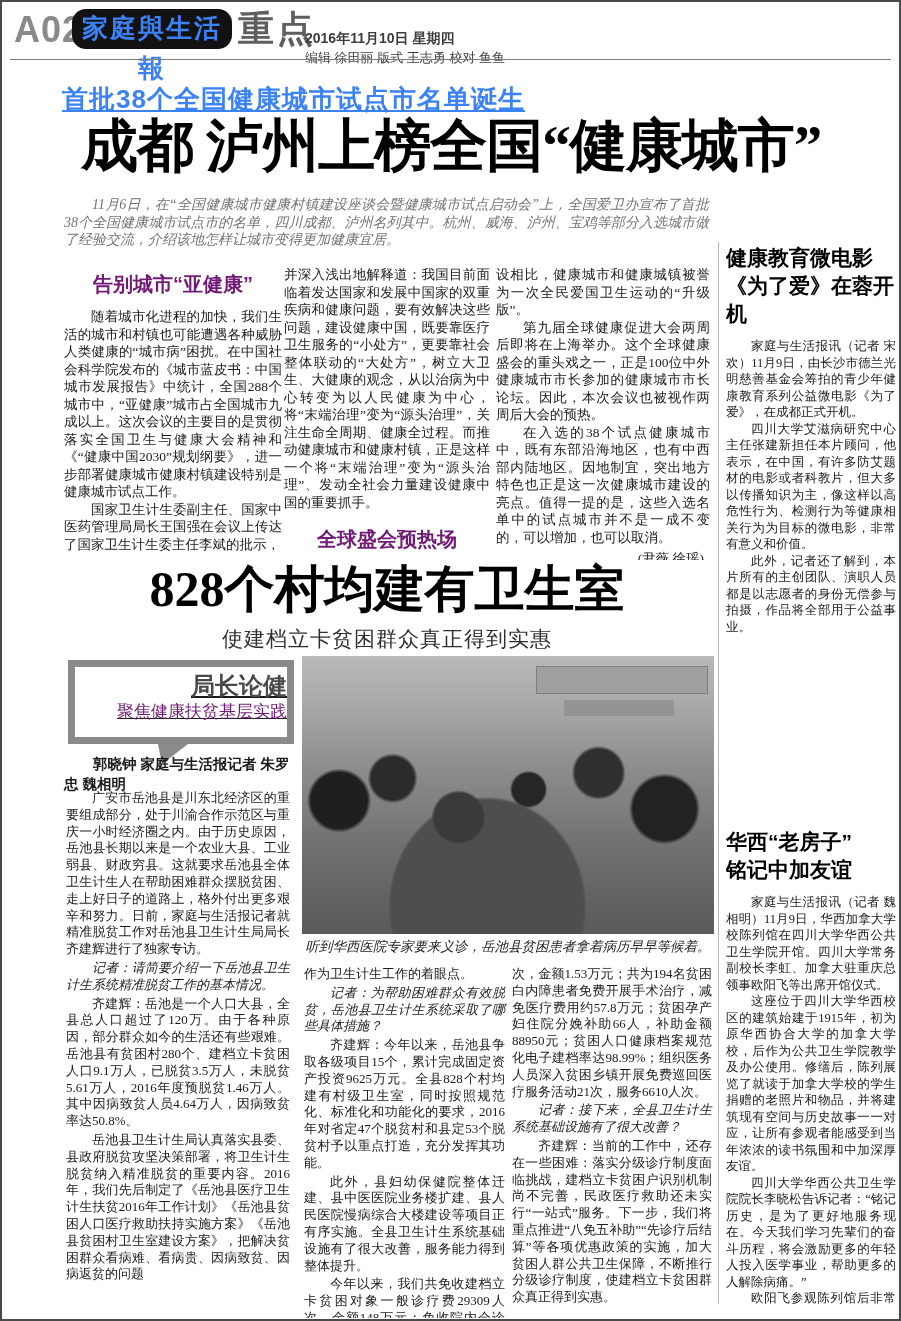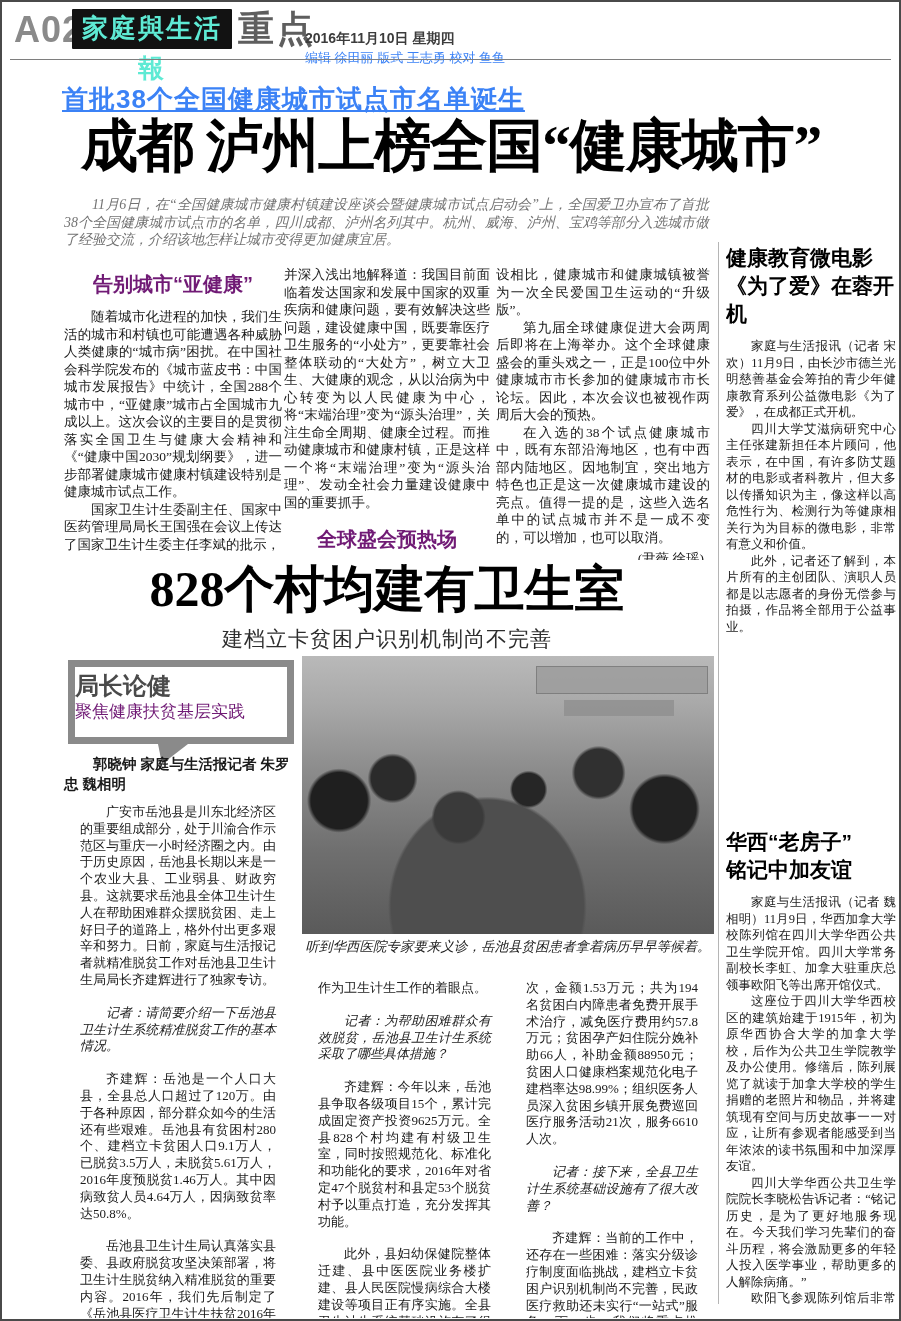--- a/index.html
+++ b/index.html
@@ -4,25 +4,25 @@
 <style>
   html,body{margin:0;padding:0;background:#e8e8e8;}
   .page{
     position:relative;width:897px;height:1317px;margin:0 auto;
     background:#ffffff;border:2px solid #4a4a4a;overflow:hidden;
     font-family:"Liberation Serif",serif;color:#1a1a1a;
   }
   .abs{position:absolute;}
   
   .pcode{left:12px;top:8px;font:700 36px/40px "Liberation Sans",sans-serif;color:#8a8a8a;letter-spacing:1px;}
-  .masthead{left:70px;top:7px;width:160px;height:40px;background:#121212;color:#5eead4;
-    border-radius:1px;font:700 26px/40px "Liberation Serif",serif;text-align:center;letter-spacing:2px;}
+  .masthead{left:70px;top:7px;width:160px;height:40px;background:#121212;color:#3b82f6;
+    border-radius:14px;font:700 26px/40px "Liberation Serif",serif;text-align:center;letter-spacing:2px;}
   .secname{left:236px;top:5px;font:900 36px/44px "Liberation Sans",sans-serif;color:#5e5e5e;letter-spacing:3px;}
   .hmeta{left:303px;top:26px;font:700 14px/20px "Liberation Sans",sans-serif;color:#3c3c3c;}
-  .hmeta .staff{font-weight:400;font-size:13px;color:#3b82f6;}
+  .hmeta .staff{font-weight:400;font-size:13px;color:#404040;}
   .hrule{left:8px;top:57px;width:881px;height:0;border-top:1px solid #7e7e7e;}
   
   .kicker{left:60px;top:82px;width:840px;
     font:700 26px/30px "Liberation Sans",sans-serif;color:#3b82f6;letter-spacing:1px;text-decoration:underline;}
   .bighead{left:8px;top:106px;width:882px;text-align:center;
     font:900 57px/76px "Liberation Serif",serif;color:#000;letter-spacing:-1px;}
   .lead{left:62px;top:194px;width:645px;font:italic 400 14px/17.5px "Liberation Serif",serif;
     text-align:justify;color:#737373;}
   .lead p{margin:0;text-indent:2em;}
   .ncol{font:400 13.5px/17.5px "Liberation Serif",serif;text-align:justify;overflow:hidden;}
@@ -42,21 +42,21 @@
   .sb-title{font:900 21px/28px "Liberation Sans",sans-serif;text-indent:0 !important;
     text-align:left;margin:0 0 10px 0 !important;color:#000;}
   .sb1{top:242px;height:570px;}
   .sb2{top:826px;height:476px;}
   
   .head2{left:60px;top:556px;width:650px;text-align:center;
     font:900 50px/62px "Liberation Serif",serif;color:#000;}
   .sub2{left:60px;top:624px;width:650px;text-align:center;
     font:400 21px/26px "Liberation Sans",sans-serif;color:#2e2e2e;letter-spacing:1px;}
   .topic-box{left:66px;top:658px;width:212px;height:70px;border:7px solid #8a8a8a;
-    text-align:left;background:#fff;}
+    text-align:right;background:#fff;text-decoration:underline;}
   .topic-box .bt{font:700 24px/30px "Liberation Sans",sans-serif;color:#4a4a4a;margin-top:4px;}
   .topic-box .bs{font:400 17px/22px "Liberation Sans",sans-serif;color:#701a75;}
   .box-tail{left:156px;top:742px;width:0;height:0;
     border-top:20px solid #8a8a8a;border-right:26px solid transparent;border-left:4px solid transparent;}
   .byline2{left:62px;top:752px;width:228px;font:700 14.5px/20px "Liberation Sans",sans-serif;color:#1a1a1a;}
   .byline2 p{margin:0;text-indent:2em;}
   .photo{left:300px;top:654px;width:412px;height:278px;
     background:
       radial-gradient(circle at 9% 52%, #1f1f1f 0 7%, rgba(0,0,0,0) 8%),
       radial-gradient(circle at 22% 44%, #2b2b2b 0 6%, rgba(0,0,0,0) 7%),
@@ -66,21 +66,21 @@
       radial-gradient(circle at 88% 55%, #222 0 8%, rgba(0,0,0,0) 9%),
       radial-gradient(ellipse at 45% 90%, #4e4e4e 0 30%, rgba(0,0,0,0) 31%),
       linear-gradient(180deg,#b9b9b9 0%,#a8a8a8 18%,#8d8d8d 40%,#6f6f6f 70%,#5a5a5a 100%);
   }
   .photo-banner{position:absolute;right:6px;top:10px;width:170px;height:26px;background:#9d9d9d;
     border:1px solid #777;opacity:.85;}
   .photo-banner2{position:absolute;right:40px;top:44px;width:110px;height:16px;background:#8f8f8f;opacity:.8;}
   .caption{left:300px;top:936px;width:412px;text-align:center;
     font:italic 400 13.5px/18px "Liberation Serif",serif;color:#222;}
   .a2col{font:400 13px/16.8px "Liberation Serif",serif;text-align:justify;overflow:hidden;}
-  .a2col p{margin:16px;text-indent:2em;}
+  .a2col p{margin:2px;text-indent:2em;}
   .a2col p.cont{text-indent:0;}
   .a2col p.q{font-style:italic;}
   .a2c1{left:62px;top:786px;width:228px;height:530px;}
   .a2c2{left:300px;top:962px;width:205px;height:354px;}
   .a2c3{left:508px;top:962px;width:204px;height:354px;}
 </style>
 </head>
 <body>
 
 <div class="page">
@@ -134,21 +134,21 @@
       <span>华西“老房子”</span><br>
       <span>铭记中加友谊</span>
     </p>
     <p>家庭与生活报讯（记者 魏相明）11月9日，华西加拿大学校陈列馆在四川大学华西公共卫生学院开馆。四川大学常务副校长李虹、加拿大驻重庆总领事欧阳飞等出席开馆仪式。</p>
     <p>这座位于四川大学华西校区的建筑始建于1915年，初为原华西协合大学的加拿大学校，后作为公共卫生学院教学及办公使用。修缮后，陈列展览了就读于加拿大学校的学生捐赠的老照片和物品，并将建筑现有空间与历史故事一一对应，让所有参观者能感受到当年浓浓的读书氛围和中加深厚友谊。</p>
     <p>四川大学华西公共卫生学院院长李晓松告诉记者：“铭记历史，是为了更好地服务现在。今天我们学习先辈们的奋斗历程，将会激励更多的年轻人投入医学事业，帮助更多的人解除病痛。”</p>
     <p>欧阳飞参观陈列馆后非常高兴，他表示，加拿大的医疗机构会加强与四川方面的全方位合作，共同交流彼此的医学技术。</p>
   </div>
 
   <div class="abs head2">828个村均建有卫生室</div>
-  <div class="abs sub2">建档立卡贫困户识别机制尚不完善</div>
+  <div class="abs sub2">使建档立卡贫困群众真正得到实惠</div>
 
   <div class="abs topic-box">
     <div class="bt">局长论健</div>
     <div class="bs">聚焦健康扶贫基层实践</div>
   </div>
   <div class="abs box-tail"></div>
 
   <div class="abs byline2">
     <p>郭晓钟 家庭与生活报记者 朱罗忠 魏相明</p>
   </div>

